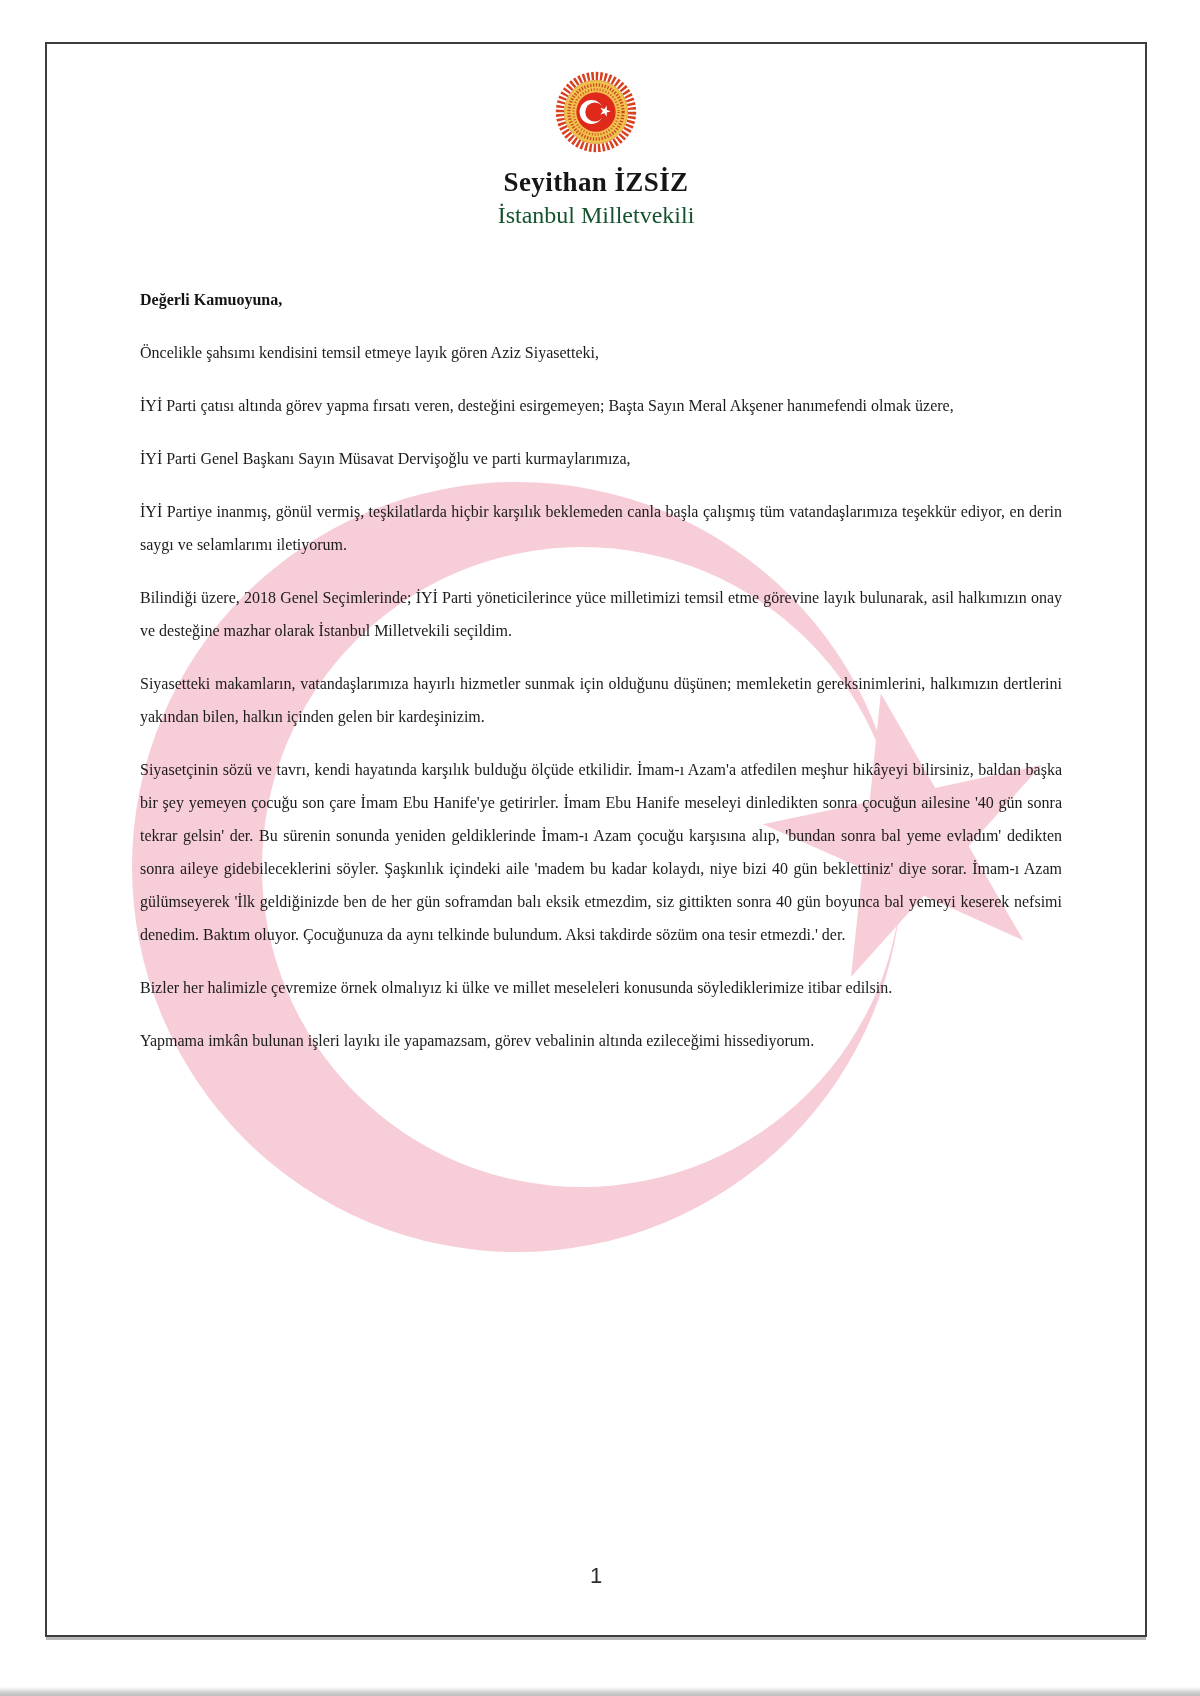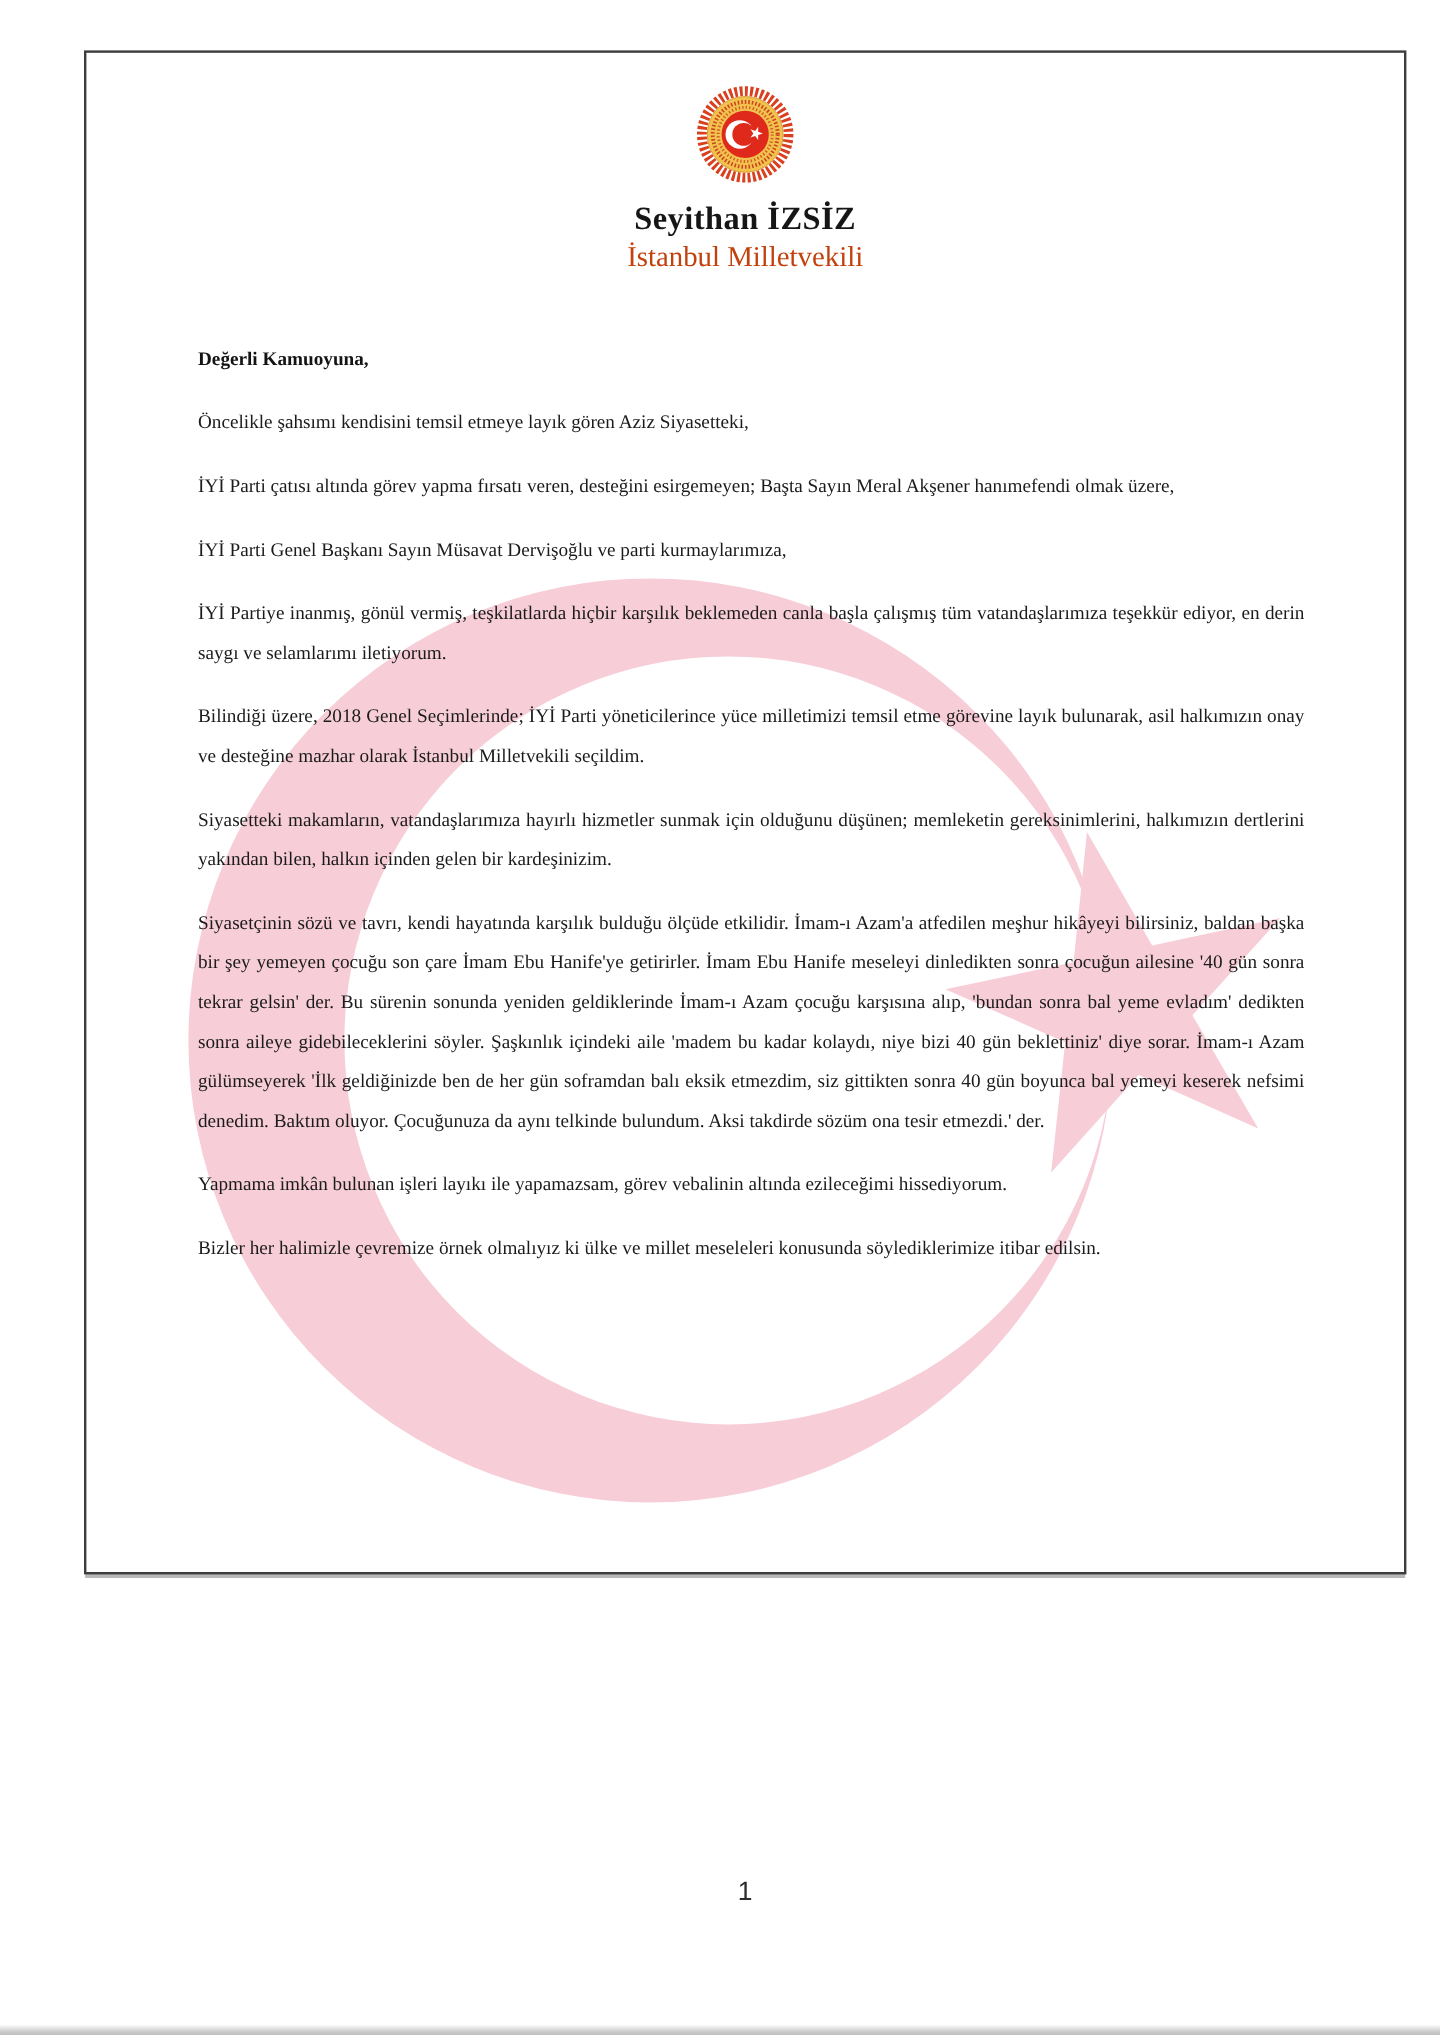--- a/index.html
+++ b/index.html
@@ -5,22 +5,22 @@
   html, body { margin:0; padding:0; }
   body {
     width:1200px; height:1696px;
     position:relative;
     background:#ffffff;
     overflow:hidden;
     font-family:"Liberation Serif","DejaVu Serif",serif;
   }
   .page-frame {
     position:absolute;
-    left:70px; top:42px;
-    width:1102px; height:1270px;
+    left:45px; top:42px;
+    width:1102px; height:1595px;
     border:2px solid #3d3d3d;
     box-shadow:0 4px 0 -1px #b8b8b8;
     box-sizing:border-box;
     background:transparent;
   }
   .watermark {
     position:absolute; left:0; top:0;
     width:1098px; height:1591px;
     z-index:0;
     pointer-events:none;
@@ -39,21 +39,21 @@
     text-align:center;
     font-size:27px;
     font-weight:bold;
     color:#161616;
     margin-top:13px;
     letter-spacing:0.4px;
   }
   .author-title {
     text-align:center;
     font-size:24px;
-    color:#c2410c;
+    color:#14532d;
     margin-top:4px;
   }
   .letter-body {
     margin:54px 83px 0 93px;
     font-size:16px;
     line-height:33px;
     color:#1b1b1b;
     text-align:justify;
   }
   .letter-body p { margin:0 0 20px 0; }
@@ -103,21 +103,21 @@
 
     <div class="letter-body">
       <p class="salutation">Değerli Kamuoyuna,</p>
       <p>Öncelikle şahsımı kendisini temsil etmeye layık gören Aziz Siyasetteki,</p>
       <p>İYİ Parti çatısı altında görev yapma fırsatı veren, desteğini esirgemeyen; Başta Sayın Meral Akşener hanımefendi olmak üzere,</p>
       <p>İYİ Parti Genel Başkanı Sayın Müsavat Dervişoğlu ve parti kurmaylarımıza,</p>
       <p>İYİ Partiye inanmış, gönül vermiş, teşkilatlarda hiçbir karşılık beklemeden canla başla çalışmış tüm vatandaşlarımıza teşekkür ediyor, en derin saygı ve selamlarımı iletiyorum.</p>
       <p>Bilindiği üzere, 2018 Genel Seçimlerinde; İYİ Parti yöneticilerince yüce milletimizi temsil etme görevine layık bulunarak, asil halkımızın onay ve desteğine mazhar olarak İstanbul Milletvekili seçildim.</p>
       <p>Siyasetteki makamların, vatandaşlarımıza hayırlı hizmetler sunmak için olduğunu düşünen; memleketin gereksinimlerini, halkımızın dertlerini yakından bilen, halkın içinden gelen bir kardeşinizim.</p>
       <p>Siyasetçinin sözü ve tavrı, kendi hayatında karşılık bulduğu ölçüde etkilidir. İmam-ı Azam'a atfedilen meşhur hikâyeyi bilirsiniz, baldan başka bir şey yemeyen çocuğu son çare İmam Ebu Hanife'ye getirirler. İmam Ebu Hanife meseleyi dinledikten sonra çocuğun ailesine '40 gün sonra tekrar gelsin' der. Bu sürenin sonunda yeniden geldiklerinde İmam-ı Azam çocuğu karşısına alıp, 'bundan sonra bal yeme evladım' dedikten sonra aileye gidebileceklerini söyler. Şaşkınlık içindeki aile 'madem bu kadar kolaydı, niye bizi 40 gün beklettiniz' diye sorar. İmam-ı Azam gülümseyerek 'İlk geldiğinizde ben de her gün soframdan balı eksik etmezdim, siz gittikten sonra 40 gün boyunca bal yemeyi keserek nefsimi denedim. Baktım oluyor. Çocuğunuza da aynı telkinde bulundum. Aksi takdirde sözüm ona tesir etmezdi.' der.</p>
+      <p>Bizler her halimizle çevremize örnek olmalıyız ki ülke ve millet meseleleri konusunda söylediklerimize itibar edilsin.</p>
       <p>Yapmama imkân bulunan işleri layıkı ile yapamazsam, görev vebalinin altında ezileceğimi hissediyorum.</p>
-      <p>Bizler her halimizle çevremize örnek olmalıyız ki ülke ve millet meseleleri konusunda söylediklerimize itibar edilsin.</p>
     </div>
 
     <div class="page-number">1</div>
   </div>
 </div>
 
 <div class="photo-bottom-edge"></div>
 
 </body></html>

